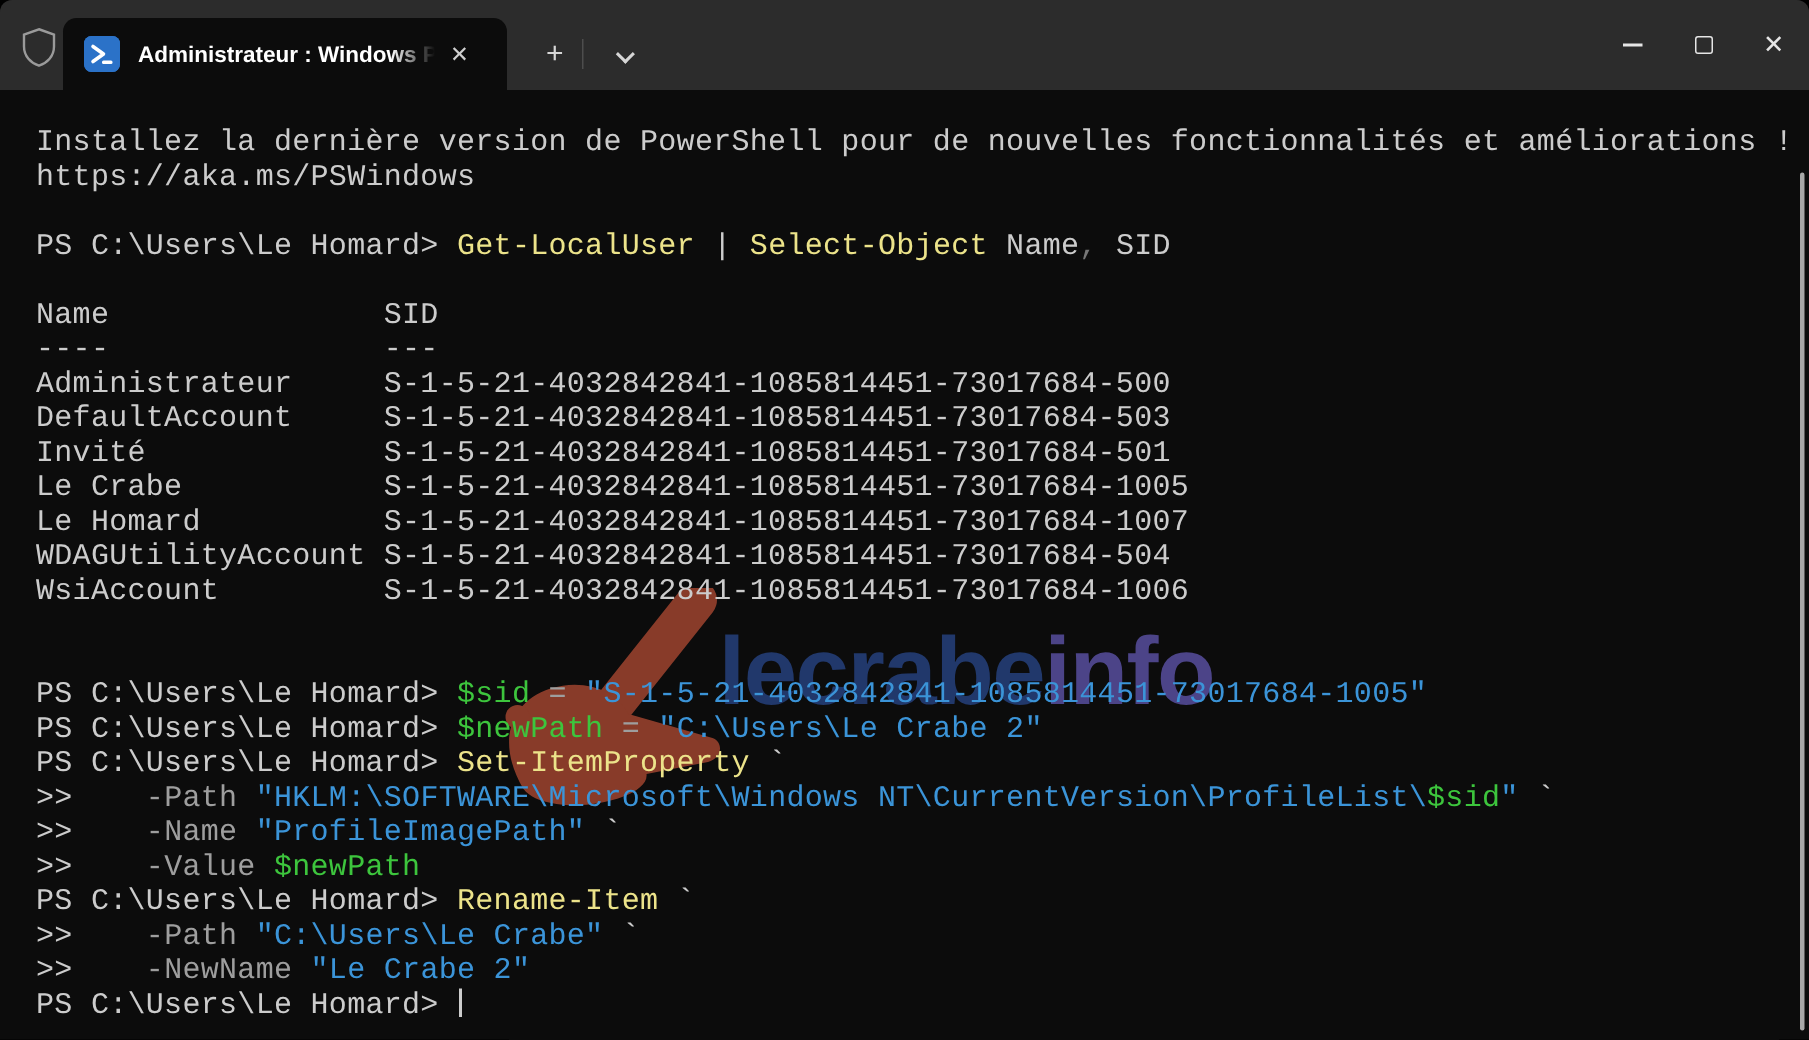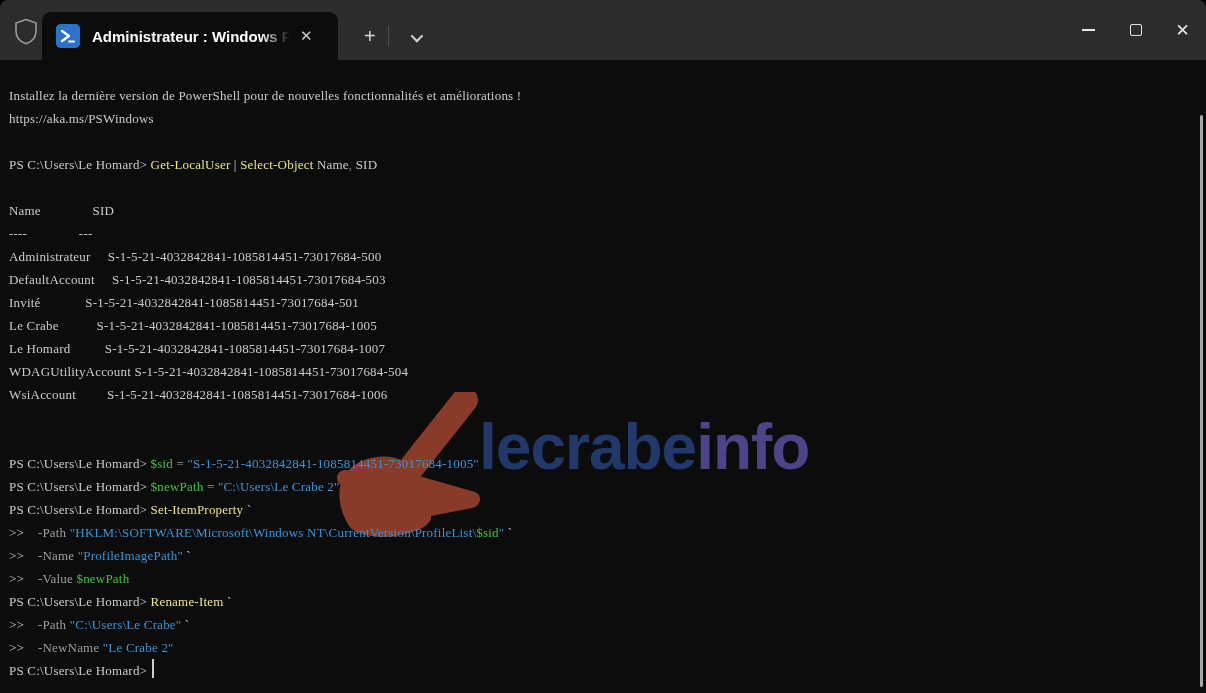--- a/index.html
+++ b/index.html
@@ -35,23 +35,23 @@
   .spacer { flex:1; }
   .winbtn { width:47px; height:60px; display:flex; align-items:center; justify-content:center;
             cursor:pointer; align-self:flex-start; }
   .winbtn .min-glyph { width:13px; height:1.5px; background:#e6e6e6; }
   .winbtn .max-glyph { width:12px; height:12px; border:1.5px solid #e6e6e6; border-radius:2px; }
   .winbtn .close-glyph { color:#e6e6e6; font-size:17px; line-height:1;
                          font-family:"DejaVu Sans", sans-serif; }
 
   
   .terminal { flex:1; background:#0c0c0c; position:relative; overflow:hidden; }
-  .term-lines { position:absolute; left:9px; top:24px; z-index:2;
-                font-family:Liberation Serif, serif;
-                font-size:13px; line-height:23px; white-space:pre; letter-spacing:0.2px; }
+  .term-lines { position:absolute; left:24px; top:24px; z-index:2;
+                font-family:Liberation Mono, monospace;
+                font-size:20px; line-height:23px; white-space:pre; letter-spacing:0.2px; }
   .term-line { height:23px; }
   .cursor { display:inline-block; width:2px; height:19px; background:#cccccc;
             vertical-align:-3px; margin-left:1px; }
 
   
   .watermark { position:absolute; left:333px; top:332px; z-index:1; display:flex;
                align-items:flex-start; pointer-events:none; }
   .wm-claw { width:150px; height:146px; flex:0 0 150px; }
   .wm-text { font-family:"Liberation Sans", sans-serif; font-weight:700; font-size:64px;
              letter-spacing:-1px; margin-left:-4px; margin-top:18px; white-space:nowrap; }

